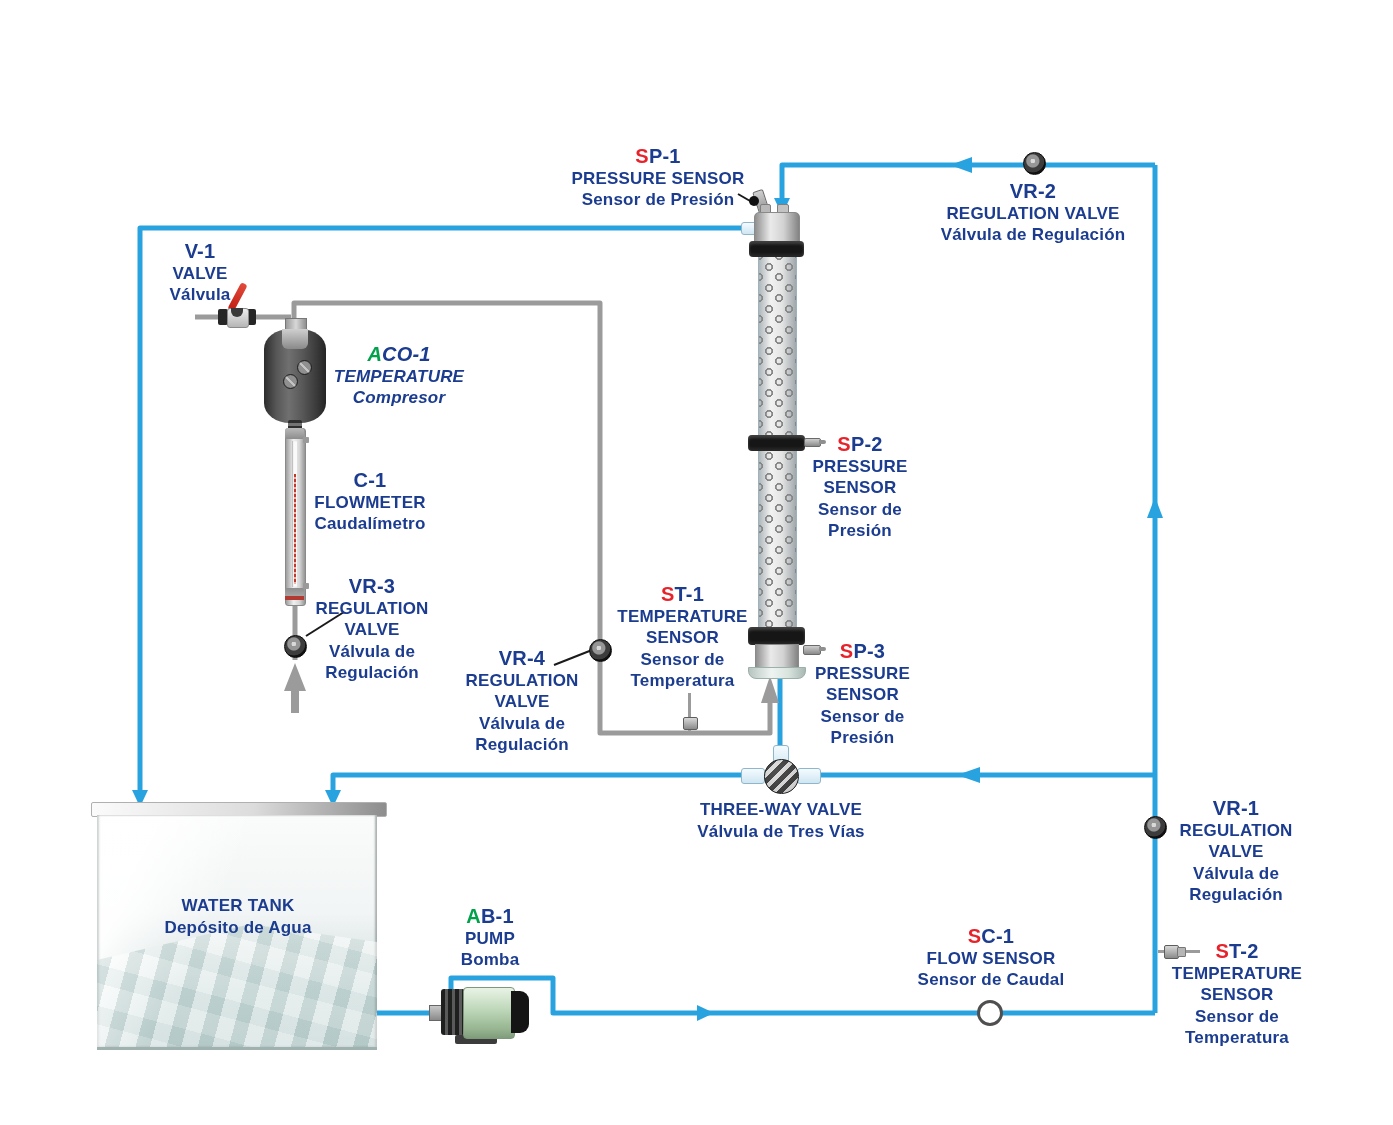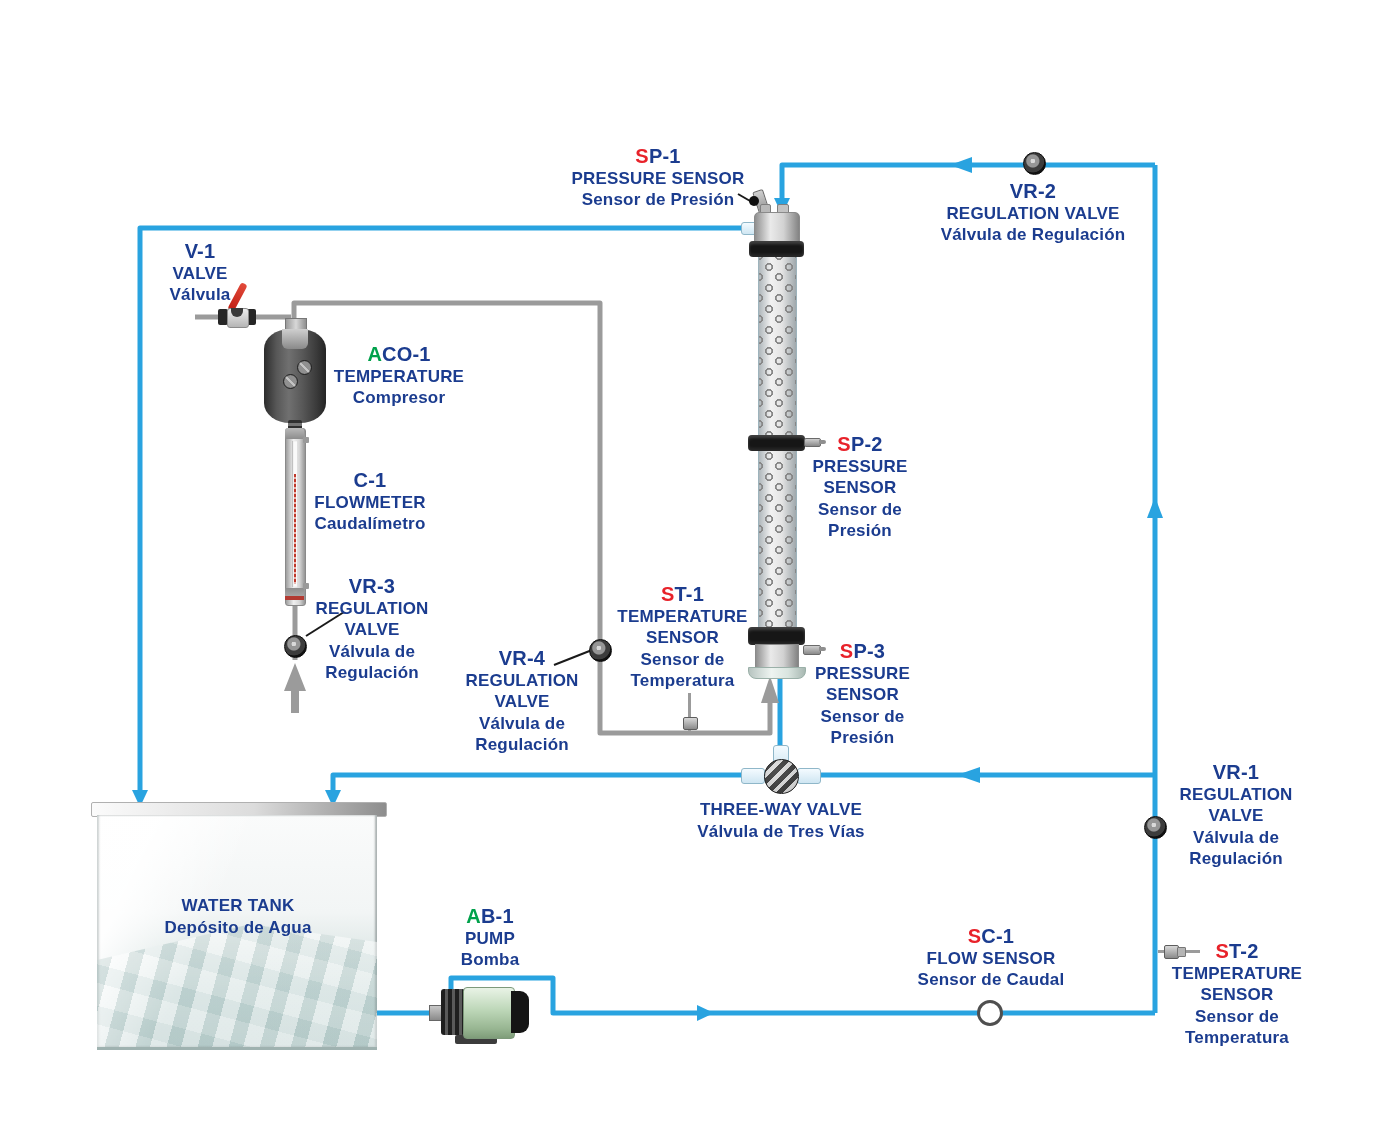--- a/index.html
+++ b/index.html
@@ -180,21 +180,21 @@
     <div>REGULATION VALVE</div>
     <div>Válvula de Regulación</div>
   </div>
 
   <div class="lbl" style="left:130px;top:241px;width:140px;">
     <div class="code">V-1</div>
     <div>VALVE</div>
     <div>Válvula</div>
   </div>
 
-  <div class="lbl" style="left:299px;top:344px;width:200px;">
+  <div class="lbl" style="left:299px;top:344px;width:200px;font-style:italic;">
     <div class="code"><span class="pfx" data-color="green">A</span><span>CO-1</span></div>
     <div>TEMPERATURE</div>
     <div>Compresor</div>
   </div>
 
   <div class="lbl" style="left:290px;top:470px;width:160px;">
     <div class="code">C-1</div>
     <div>FLOWMETER</div>
     <div>Caudalímetro</div>
   </div>
@@ -255,21 +255,21 @@
     <div>PUMP</div>
     <div>Bomba</div>
   </div>
 
   <div class="lbl" style="left:871px;top:926px;width:240px;">
     <div class="code"><span class="pfx" data-color="red">S</span><span>C-1</span></div>
     <div>FLOW SENSOR</div>
     <div>Sensor de Caudal</div>
   </div>
 
-  <div class="lbl" style="left:1156px;top:762px;width:160px;">
+  <div class="lbl" style="left:1156px;top:798px;width:160px;">
     <div class="code">VR-1</div>
     <div>REGULATION</div>
     <div>VALVE</div>
     <div>Válvula de</div>
     <div>Regulación</div>
   </div>
 
   <div class="lbl" style="left:1152px;top:941px;width:170px;">
     <div class="code"><span class="pfx" data-color="red">S</span><span>T-2</span></div>
     <div>TEMPERATURE</div>

